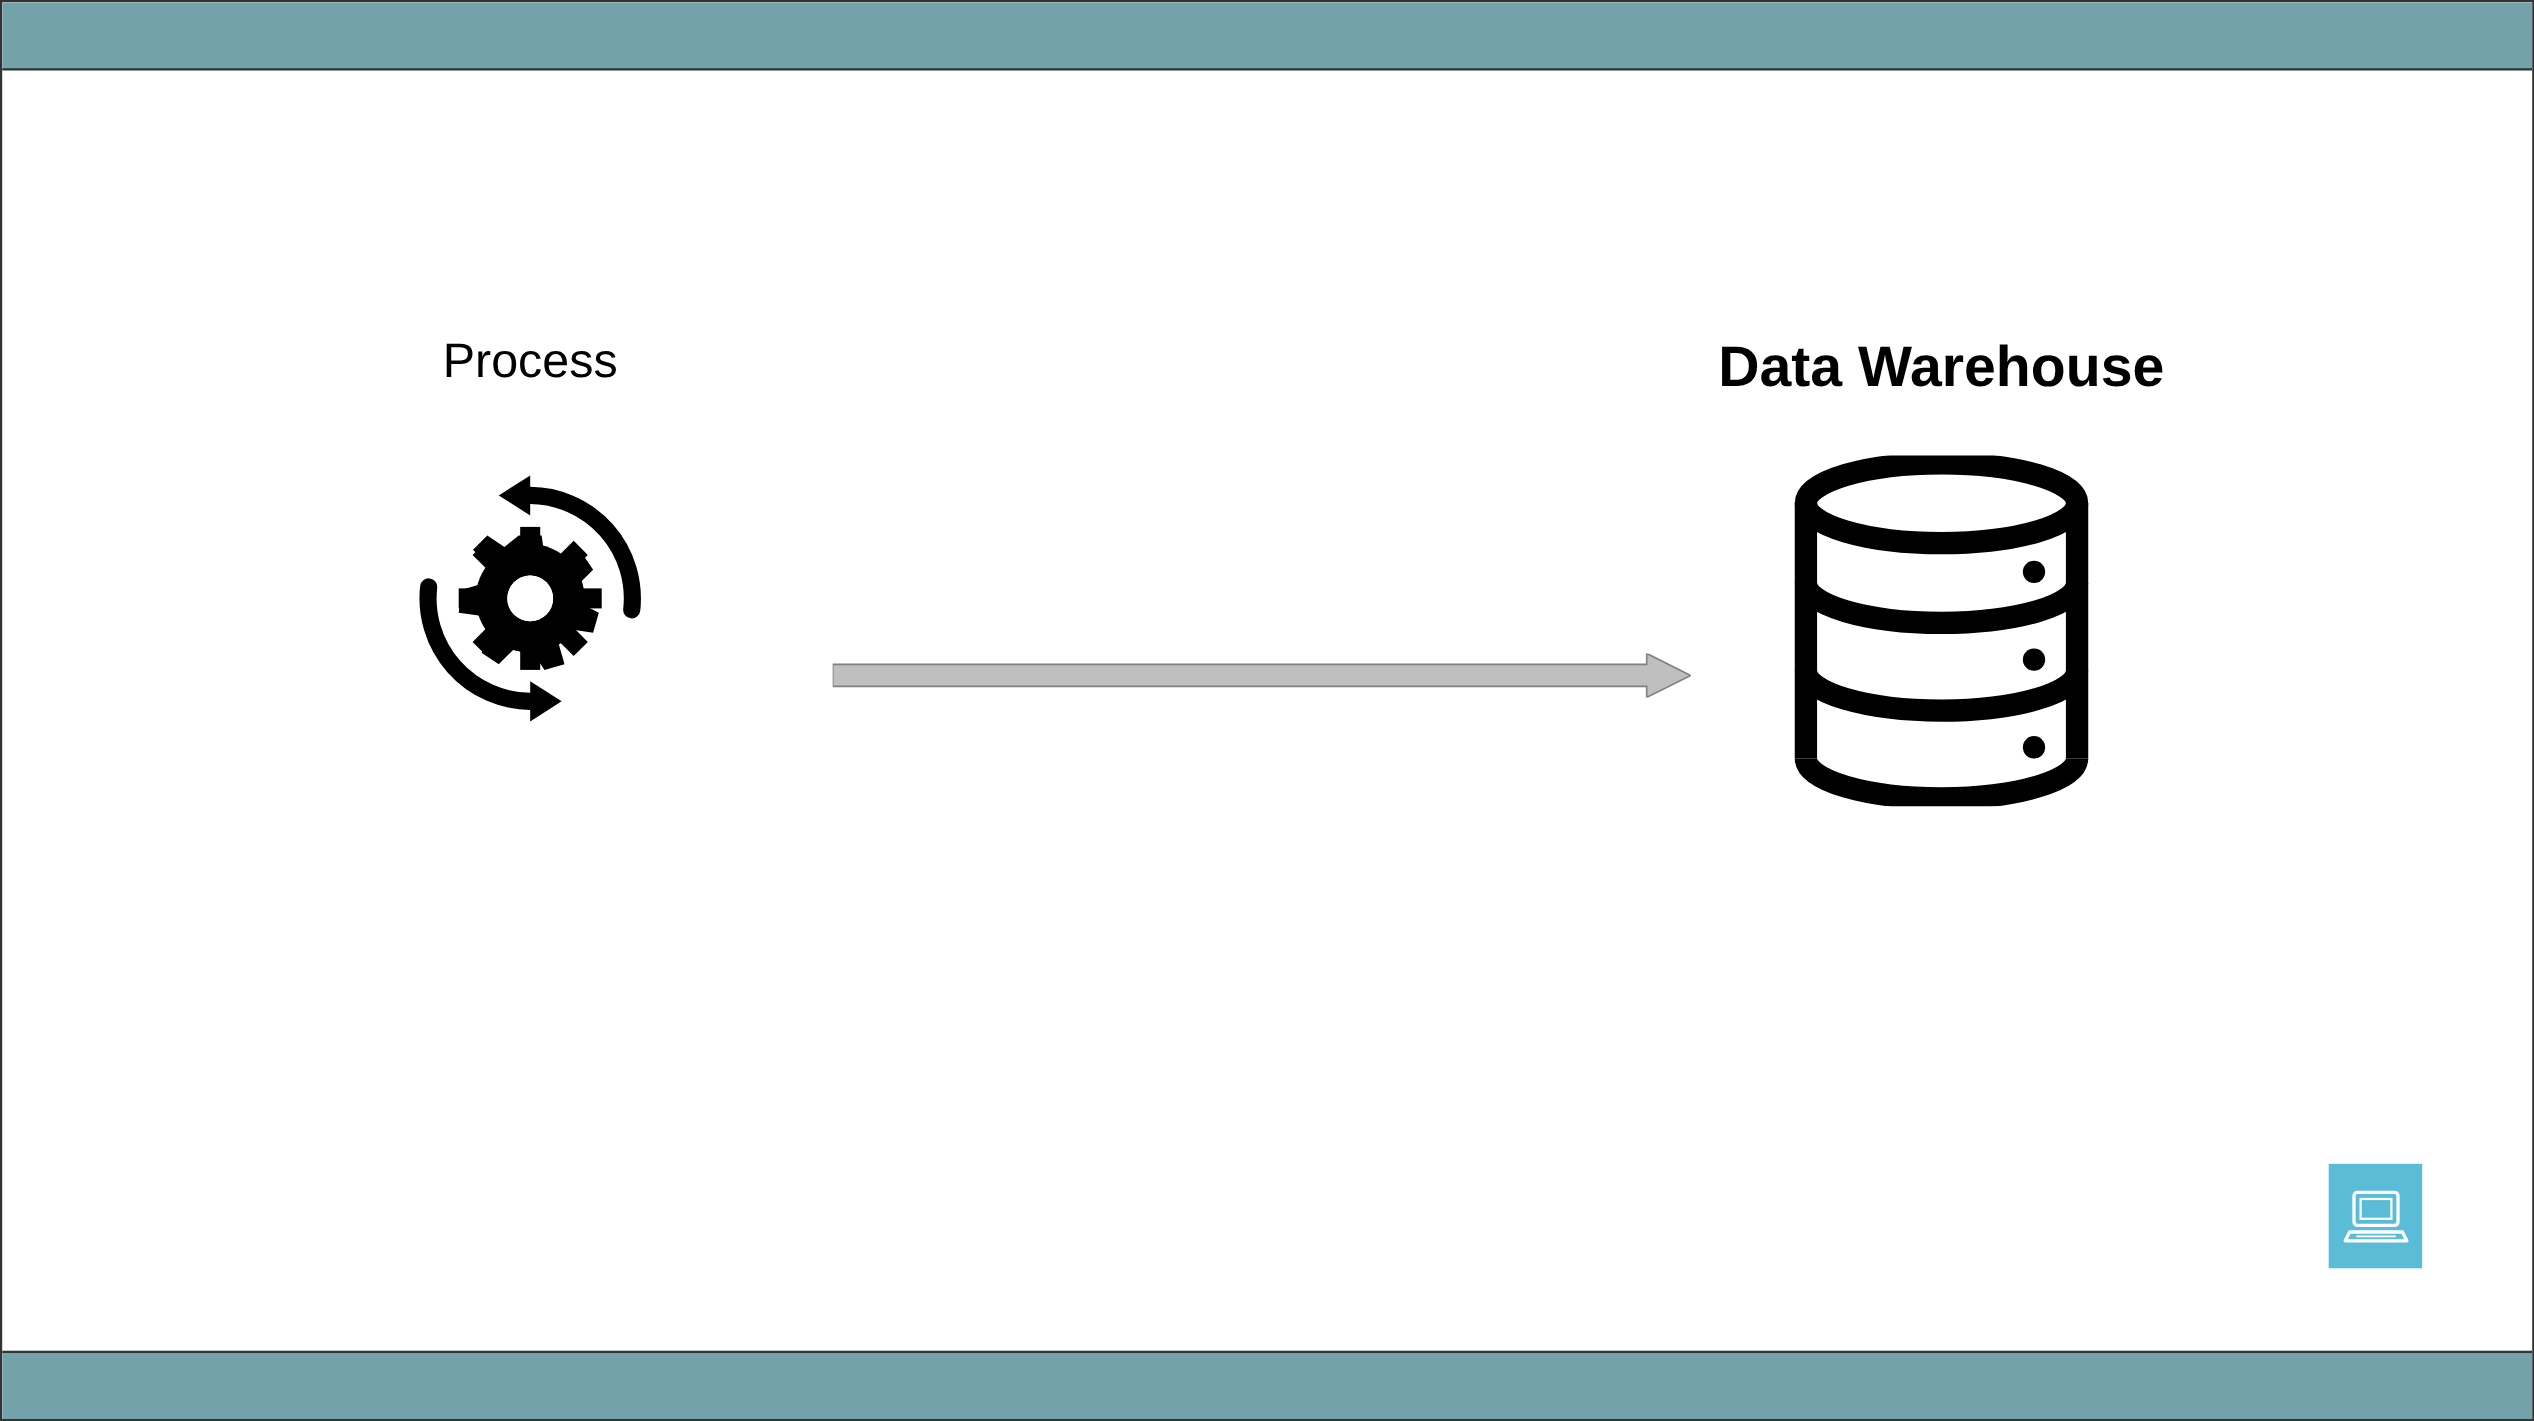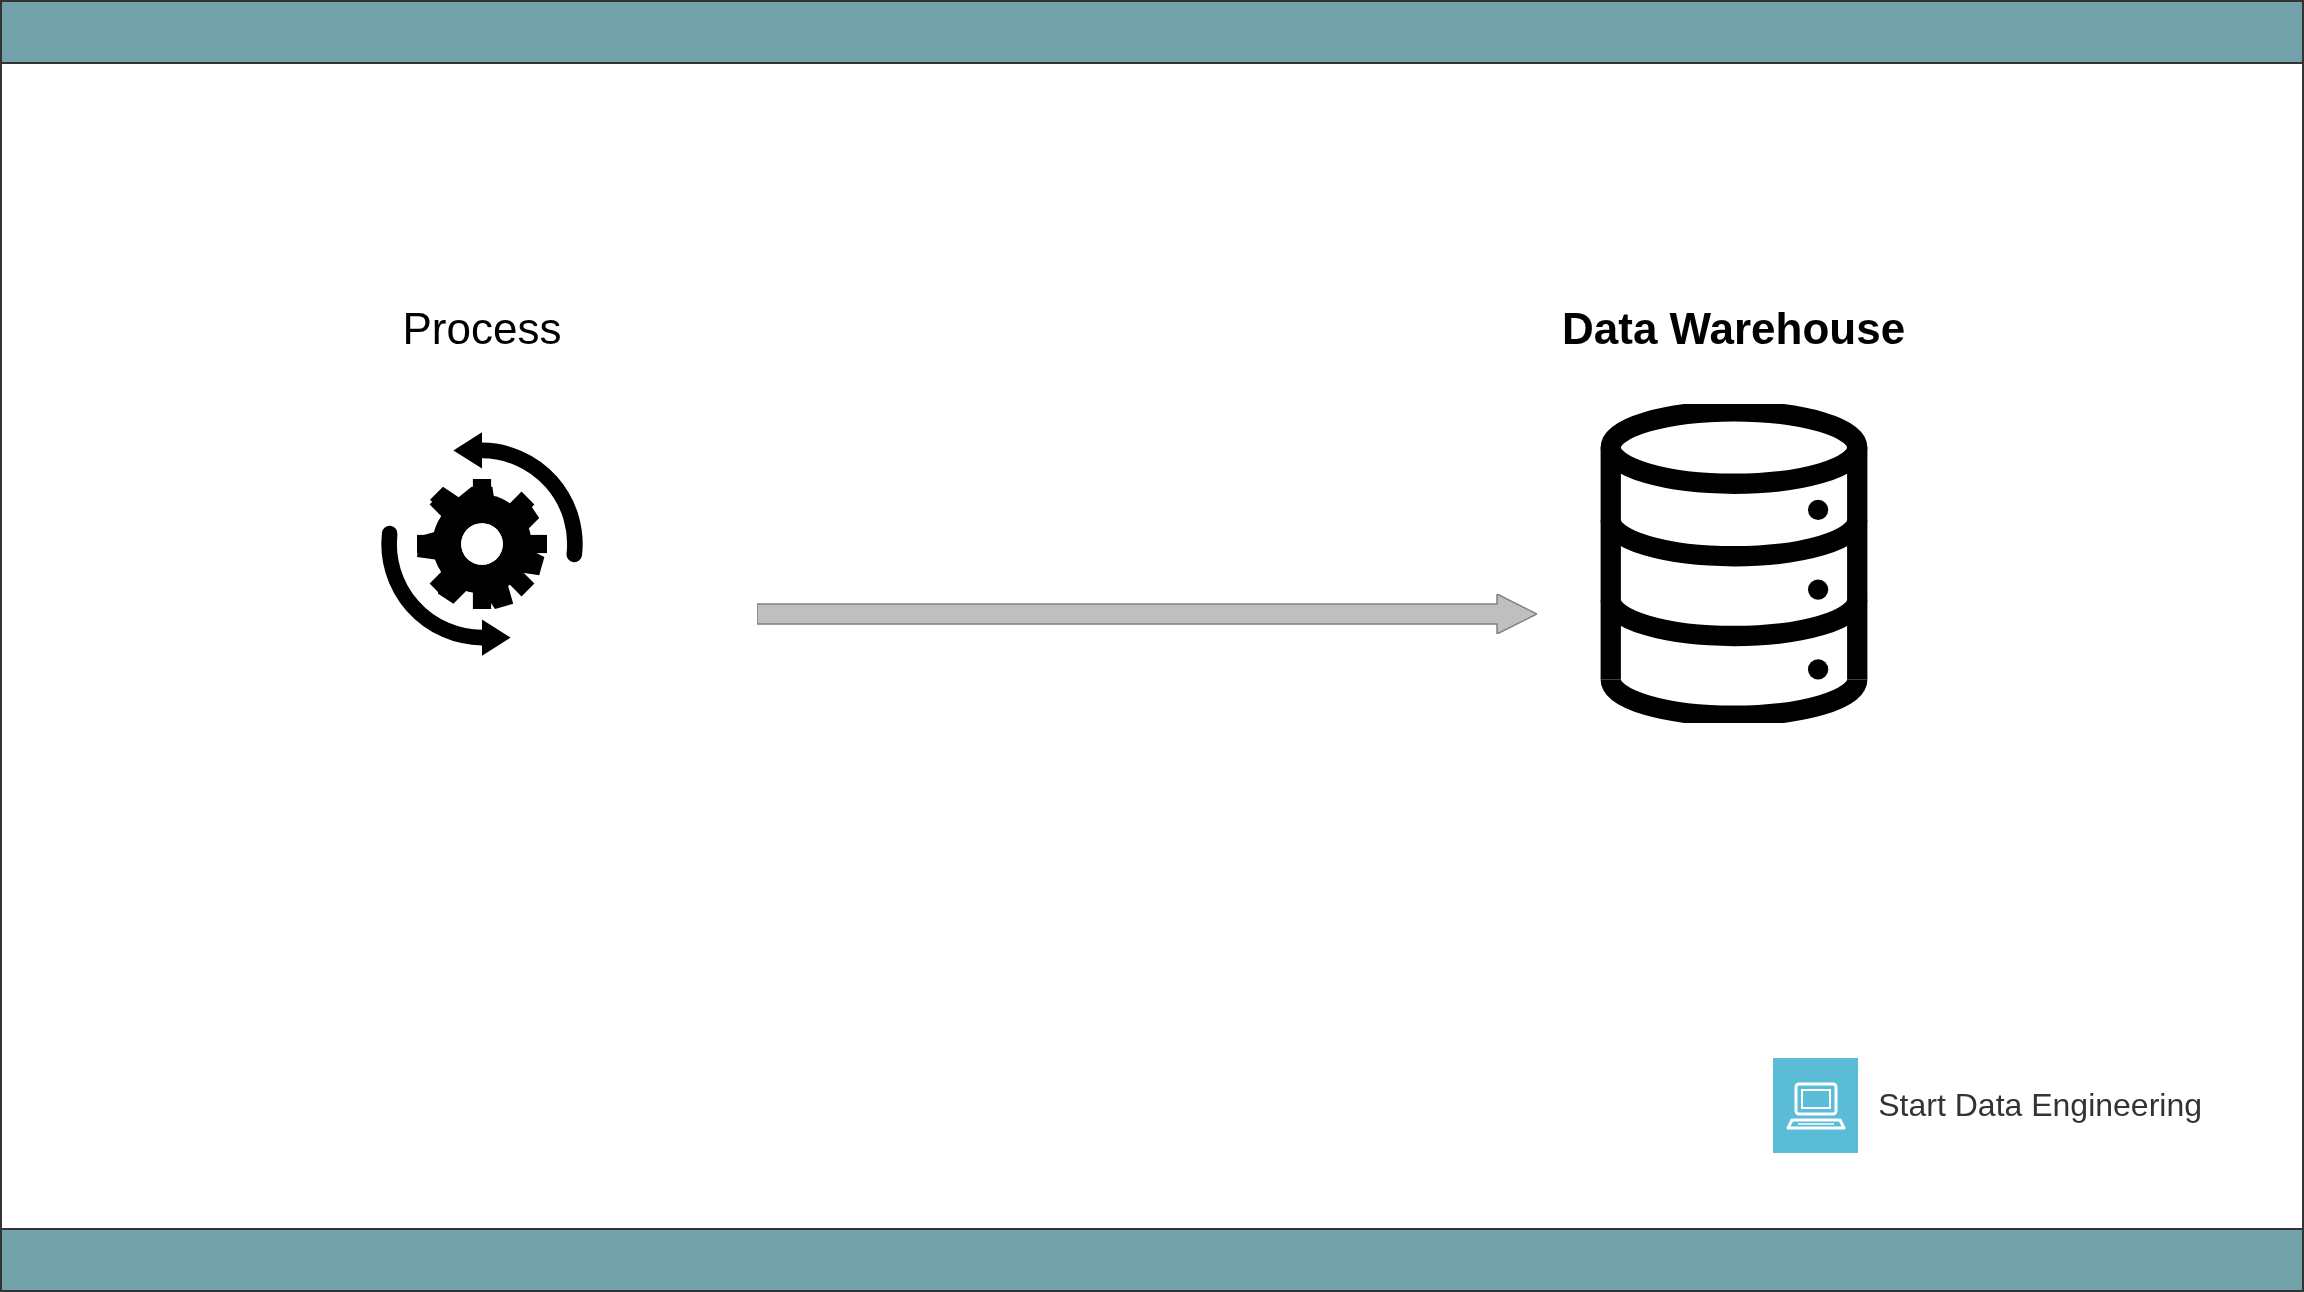--- a/index.html
+++ b/index.html
@@ -57,21 +57,21 @@
       height: 260px;
       margin: 0 auto;
     }
     .warehouse-block {
       position: absolute;
       left: 1560px;
       top: 240px;
       text-align: center;
     }
     .warehouse-label {
-      font-size: 44px;
+      font-size: 52px;
       font-weight: bold;
       color: #000;
       margin-bottom: 50px;
       text-align: right;
     }
     .warehouse-icon {
       width: 290px;
       height: 290px;
       margin: 0 auto;
     }
@@ -169,18 +169,17 @@
 
   <div class="footer-brand">
     <div class="brand-icon">
       <svg viewBox="0 0 60 60" width="60" height="60" xmlns="http://www.w3.org/2000/svg">
         <rect x="10" y="8" width="40" height="30" rx="3" fill="none" stroke="#fff" stroke-width="3"></rect>
         <rect x="16" y="14" width="28" height="18" fill="none" stroke="#fff" stroke-width="2"></rect>
         <path d="M 6 44 L 54 44 L 58 52 L 2 52 Z" fill="none" stroke="#fff" stroke-width="3" stroke-linejoin="round"></path>
         <line x1="12" y1="48" x2="48" y2="48" stroke="#fff" stroke-width="1.5"></line>
       </svg>
     </div>
-    <div class="brand-text">Start Data Engineering</div>
   </div>
 
 </div>
 
 <div class="bottom-bar"></div>
 
 </body></html>

